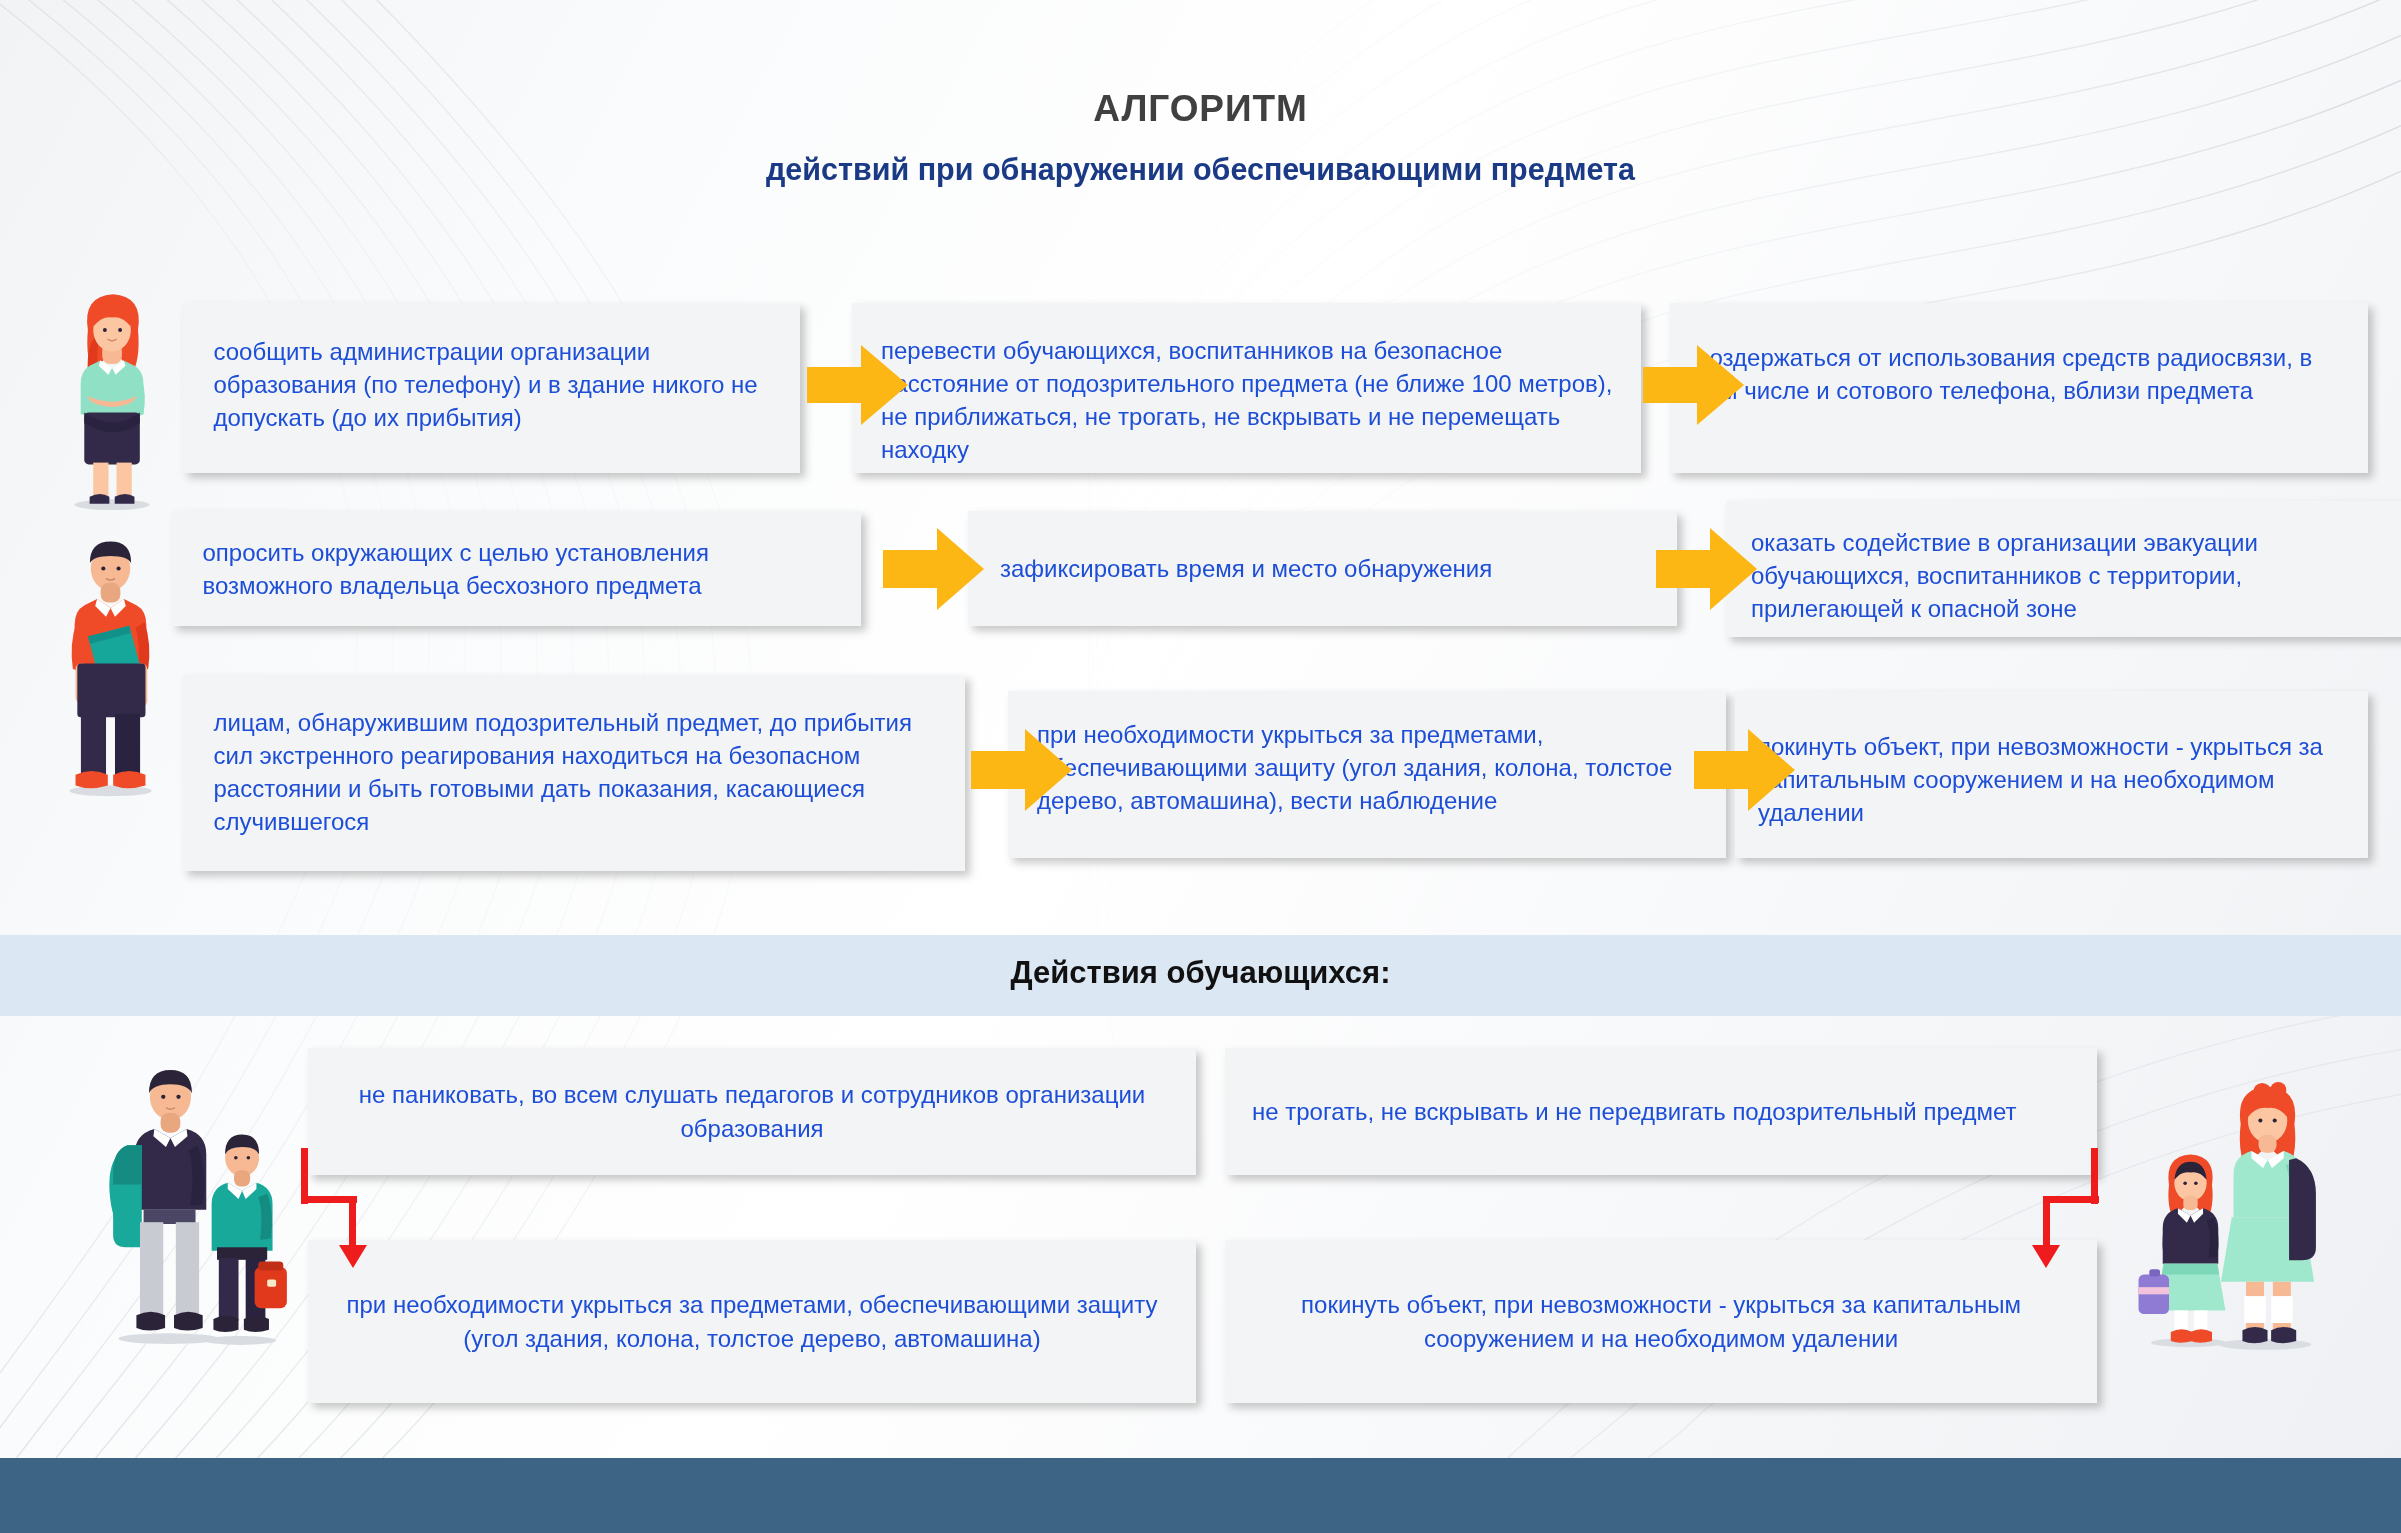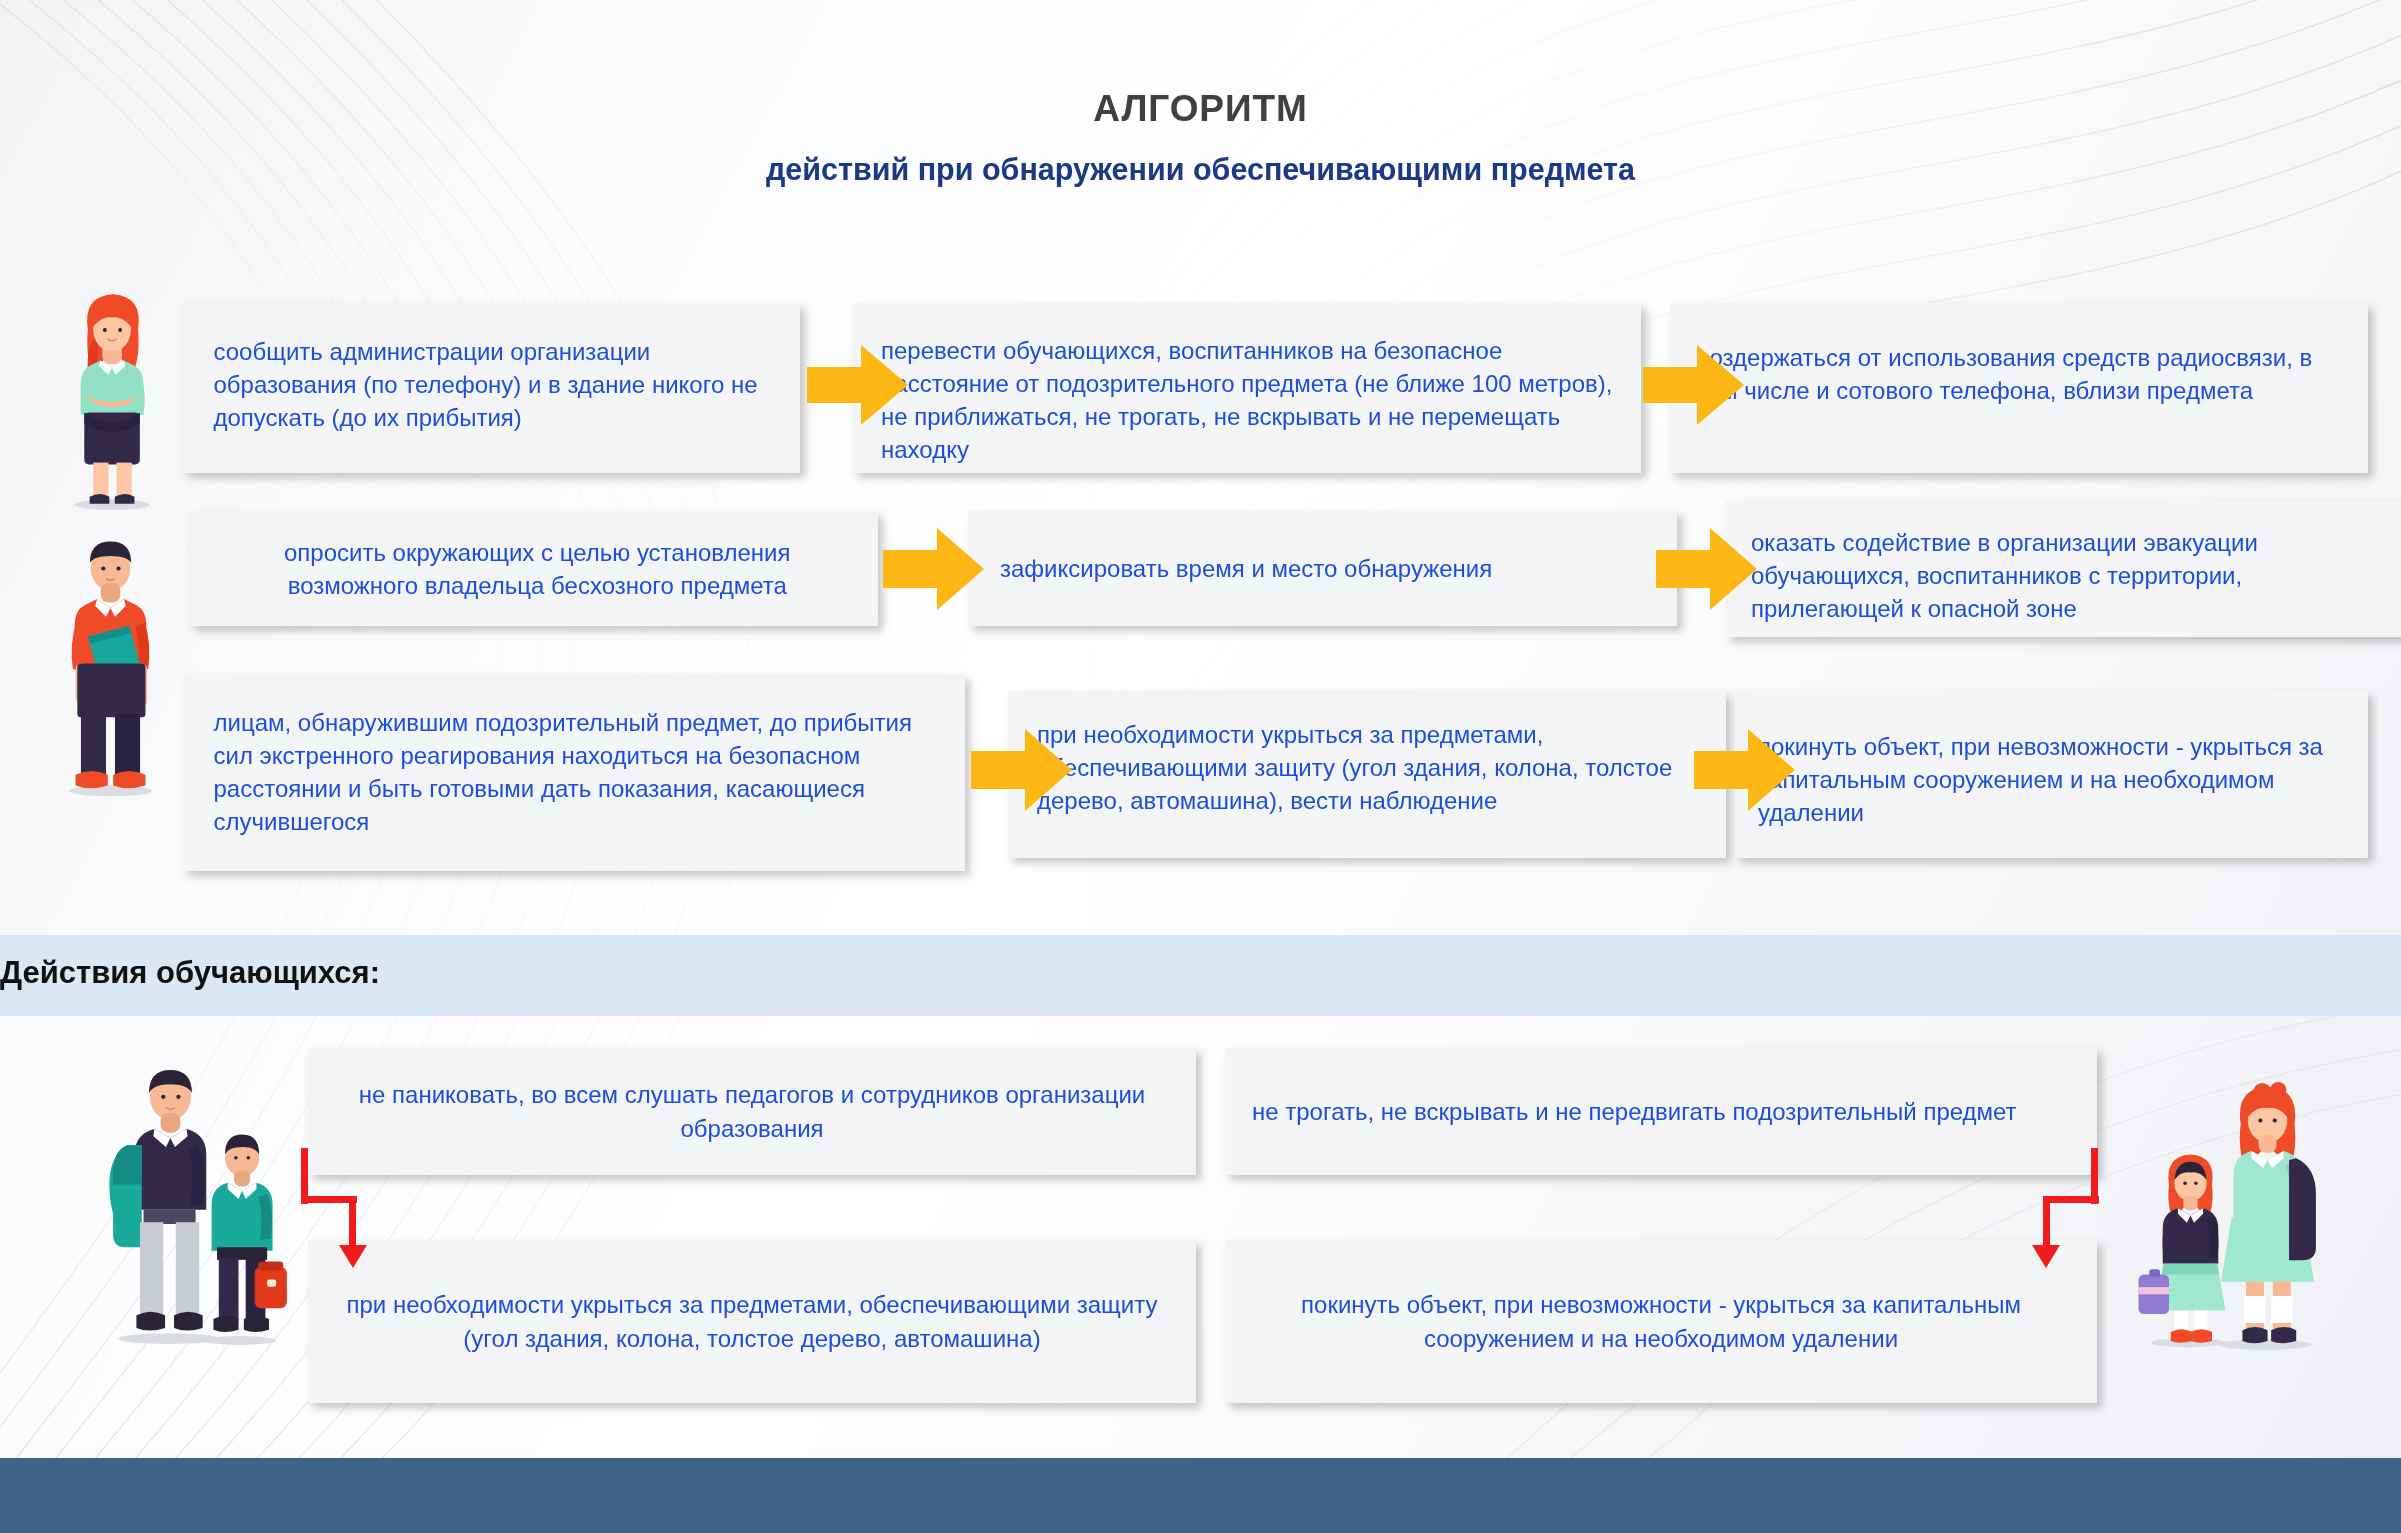--- a/index.html
+++ b/index.html
@@ -74,21 +74,21 @@
     border-bottom:0 solid transparent;
     border-left:0 solid #fcb714;
   }
 
   
   .blue-band{
     position:absolute;left:0;top:935px;width:2401px;height:81px;
     background:#dce7f4;z-index:4;
   }
   .blue-band .bt{
-    position:absolute;left:0;top:20px;width:2401px;
+    position:absolute;left:0;top:20px;width:2401px;text-align:center;
     font-size:31px;font-weight:bold;color:#111111;
   }
 
   
   .bottom-bar{
     position:absolute;left:0;top:1458px;width:2401px;height:75px;
     background:#3d6484;z-index:8;
   }
 
   
@@ -231,21 +231,21 @@
 
   <div class="arrow-o" style="left:1643px;top:344px;width:100px;height:81px;">
     <div class="shaft" style="width:57px;height:36px;"></div>
     <div class="head" style="left:54px;border-top-width:40px;border-bottom-width:40px;border-left-width:47px;"></div>
   </div>
 
   <div class="card" style="left:1670px;top:303px;width:698px;height:170px;padding:38px 25px 0 27px;">
     <span class="txt">воздержаться от использования средств радиосвязи, в том числе и сотового телефона, вблизи предмета</span>
   </div>
 
-  <div class="card" style="left:189px;top:511px;width:689px;height:115px;padding:25px 23px 0 30.5px;text-align:center;">
+  <div class="card" style="left:172px;top:511px;width:689px;height:115px;padding:25px 23px 0 30.5px;">
     <span class="txt">опросить окружающих с целью установления возможного владельца бесхозного предмета</span>
   </div>
 
   <div class="arrow-o" style="left:883px;top:527px;width:100px;height:83px;">
     <div class="shaft" style="width:57px;height:38px;"></div>
     <div class="head" style="left:54px;border-top-width:41px;border-bottom-width:41px;border-left-width:47px;"></div>
   </div>
 
   <div class="card vmid" style="left:968px;top:511px;width:709px;height:115px;padding:0 23px 0 32px;">
     <span class="txt">зафиксировать время и место обнаружения</span>

